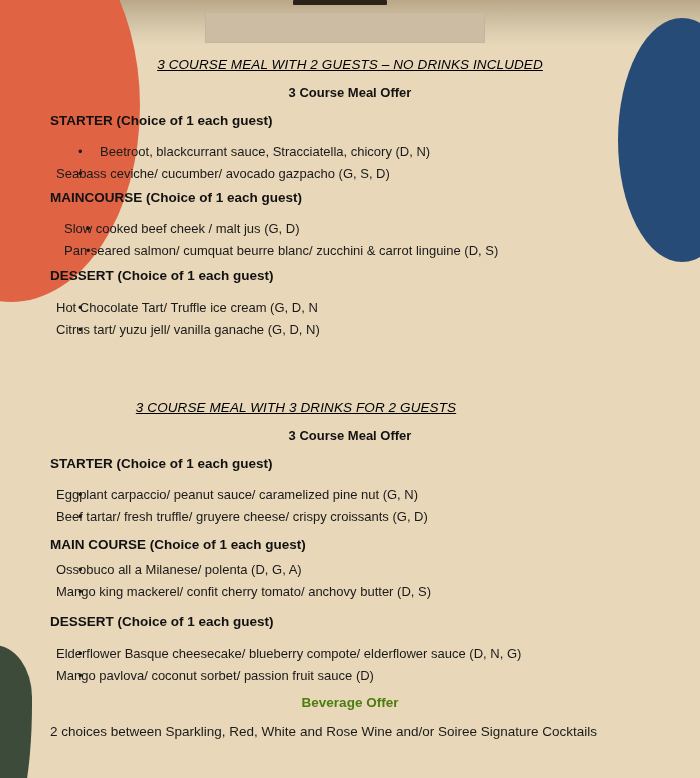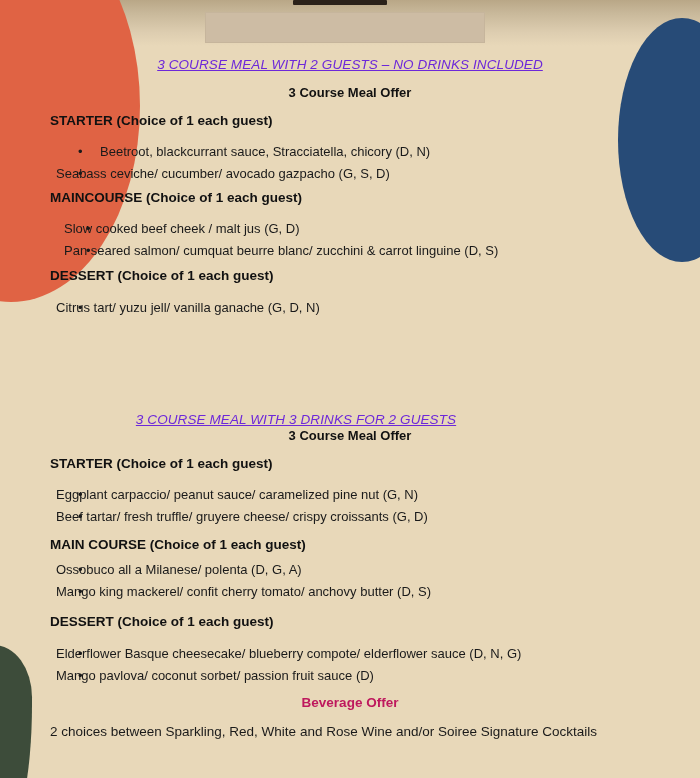--- a/index.html
+++ b/index.html
@@ -77,21 +77,21 @@
   
   #content {
     position: absolute;
     left: 0; top: 0;
     width: 700px;
     height: 778px;
   }
 
   .offer-link {
     text-align: center;
-    color: #6d28d9;
+    color: #000000;
     font-style: italic;
     font-weight: normal;
     font-size: 13.5px;
     text-decoration: underline;
     letter-spacing: 0.1px;
     white-space: nowrap;
   }
 
   .offer-subtitle {
     text-align: center;
@@ -129,40 +129,40 @@
     color: #1a1a1a;
   }
   ul.dish-list li.extra-indent {
     padding-left: 100px;
   }
 
   .beverage-title {
     text-align: center;
     font-weight: bold;
     font-size: 13.5px;
-    color: #be185d;
+    color: #4d7c0f;
   }
   .beverage-text {
     font-size: 13.5px;
     color: #1a1a1a;
     padding-left: 50px;
     white-space: nowrap;
   }
 
   
   #link-1      { position:absolute; left:0; top:57px;  width:700px; }
   #subtitle-1  { position:absolute; left:0; top:85px;  width:700px; }
   #head-1-st   { position:absolute; left:0; top:113px; width:700px; }
   #list-1-st   { position:absolute; left:0; top:141px; width:700px; }
   #head-1-mc   { position:absolute; left:0; top:190px; width:700px; }
   #list-1-mc   { position:absolute; left:8px; top:218px; width:700px; }
   #head-1-ds   { position:absolute; left:0; top:268px; width:700px; }
   #list-1-ds   { position:absolute; left:0; top:297px; width:700px; }
 
-  #link-2      { position:absolute; left:0; top:412px; width:592px; }
+  #link-2      { position:absolute; left:0; top:400px; width:592px; }
   #subtitle-2  { position:absolute; left:0; top:428px; width:700px; }
   #head-2-st   { position:absolute; left:0; top:456px; width:700px; }
   #list-2-st   { position:absolute; left:0; top:484px; width:684px; }
   #head-2-mc   { position:absolute; left:0; top:537px; width:700px; }
   #list-2-mc   { position:absolute; left:0; top:559px; width:700px; }
   #head-2-ds   { position:absolute; left:0; top:614px; width:700px; }
   #list-2-ds   { position:absolute; left:0; top:643px; width:700px; }
 
   #bev-title   { position:absolute; left:0; top:695px; width:700px; }
   #bev-text    { position:absolute; left:0; top:724px; width:700px; }
@@ -192,20 +192,21 @@
     </ul>
 
     <div id="head-1-mc" class="course-heading">MAINCOURSE (Choice of 1 each guest)</div>
     <ul id="list-1-mc" class="dish-list">
       <li>Slow cooked beef cheek / malt jus (G, D)</li>
       <li>Pan seared salmon/ cumquat beurre blanc/ zucchini &amp; carrot linguine (D, S)</li>
     </ul>
 
     <div id="head-1-ds" class="course-heading">DESSERT (Choice of 1 each guest)</div>
     <ul id="list-1-ds" class="dish-list">
+      <li>Hot Chocolate Tart/ Truffle ice cream (G, D, N</li>
       <li>Citrus tart/ yuzu jell/ vanilla ganache (G, D, N)</li>
     </ul>
 
     <div id="link-2" class="offer-link">3 COURSE MEAL WITH 3 DRINKS FOR 2 GUESTS</div>
 
     <div id="subtitle-2" class="offer-subtitle">3 Course Meal Offer</div>
 
     <div id="head-2-st" class="course-heading">STARTER (Choice of 1 each guest)</div>
     <ul id="list-2-st" class="dish-list">
       <li>Eggplant carpaccio/ peanut sauce/ caramelized pine nut (G, N)</li>

